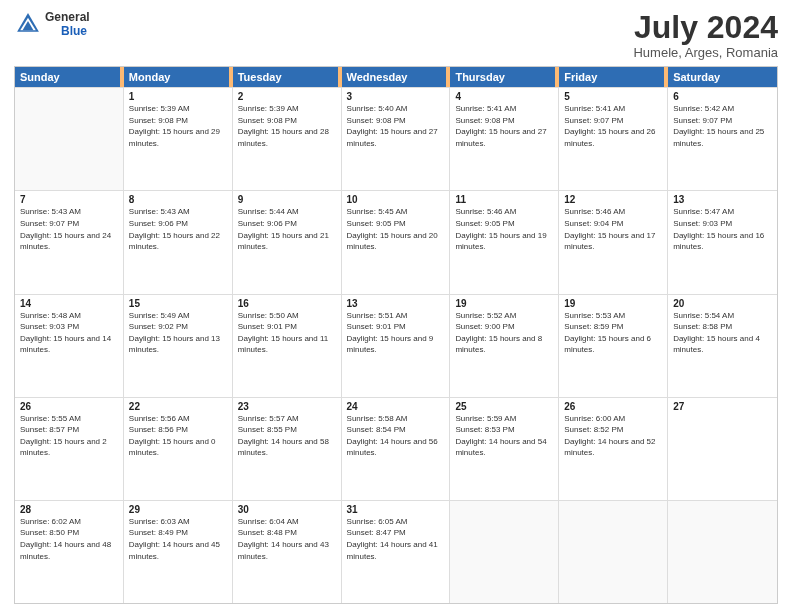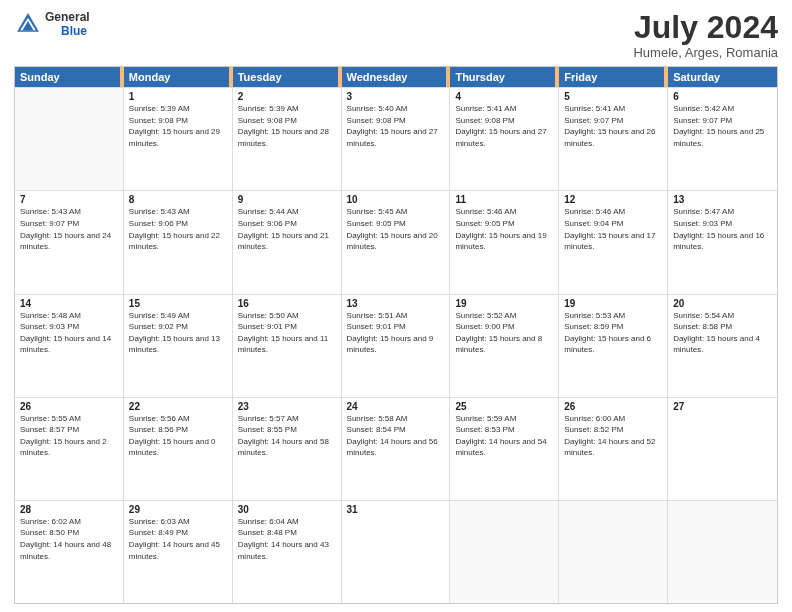--- a/index.html
+++ b/index.html
@@ -264,20 +264,21 @@
           <div class="cal-cell">
             <span class="day-num">29</span>
             <div class="info">Sunrise: 6:03 AM<br>Sunset: 8:49 PM<br>Daylight: 14 hours and 45 minutes.</div>
           </div>
           <div class="cal-cell">
             <span class="day-num">30</span>
             <div class="info">Sunrise: 6:04 AM<br>Sunset: 8:48 PM<br>Daylight: 14 hours and 43 minutes.</div>
           </div>
           <div class="cal-cell">
             <span class="day-num">31</span>
+            <div class="info">Sunrise: 6:05 AM<br>Sunset: 8:47 PM<br>Daylight: 14 hours and 41 minutes.</div>
           </div>
           <div class="cal-cell empty"></div>
           <div class="cal-cell empty"></div>
           <div class="cal-cell empty"></div>
         </div>
       </div>
   </div>
 </div>
 
 </body></html>

